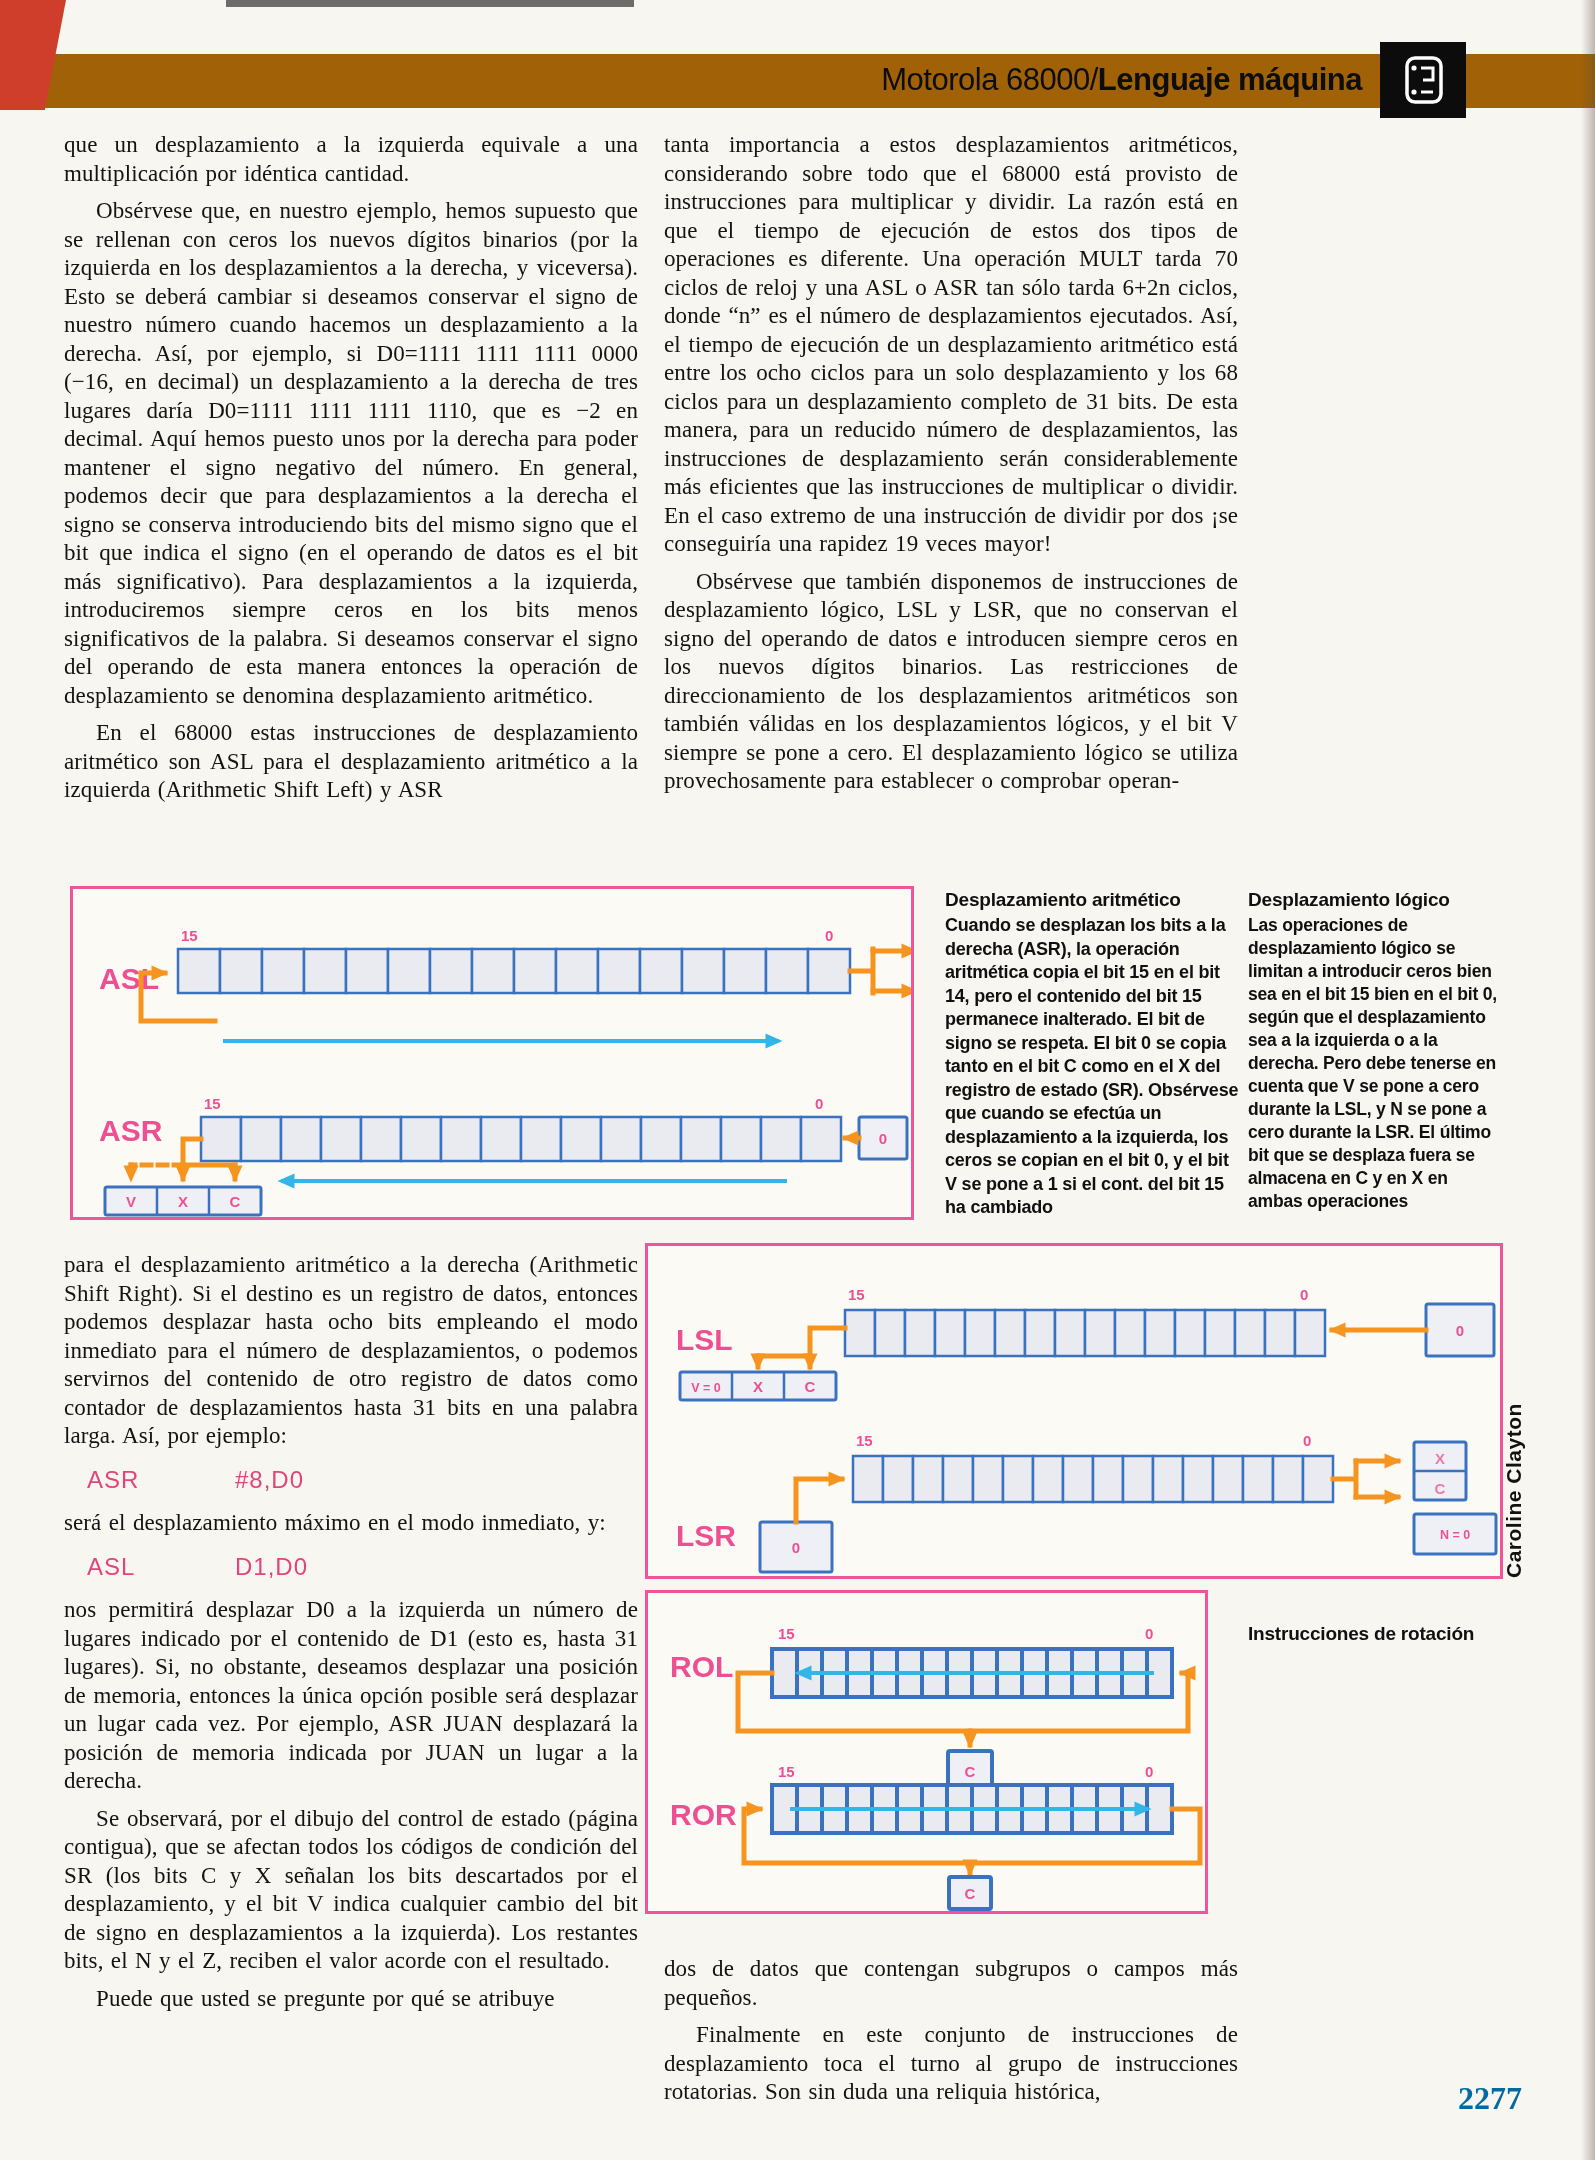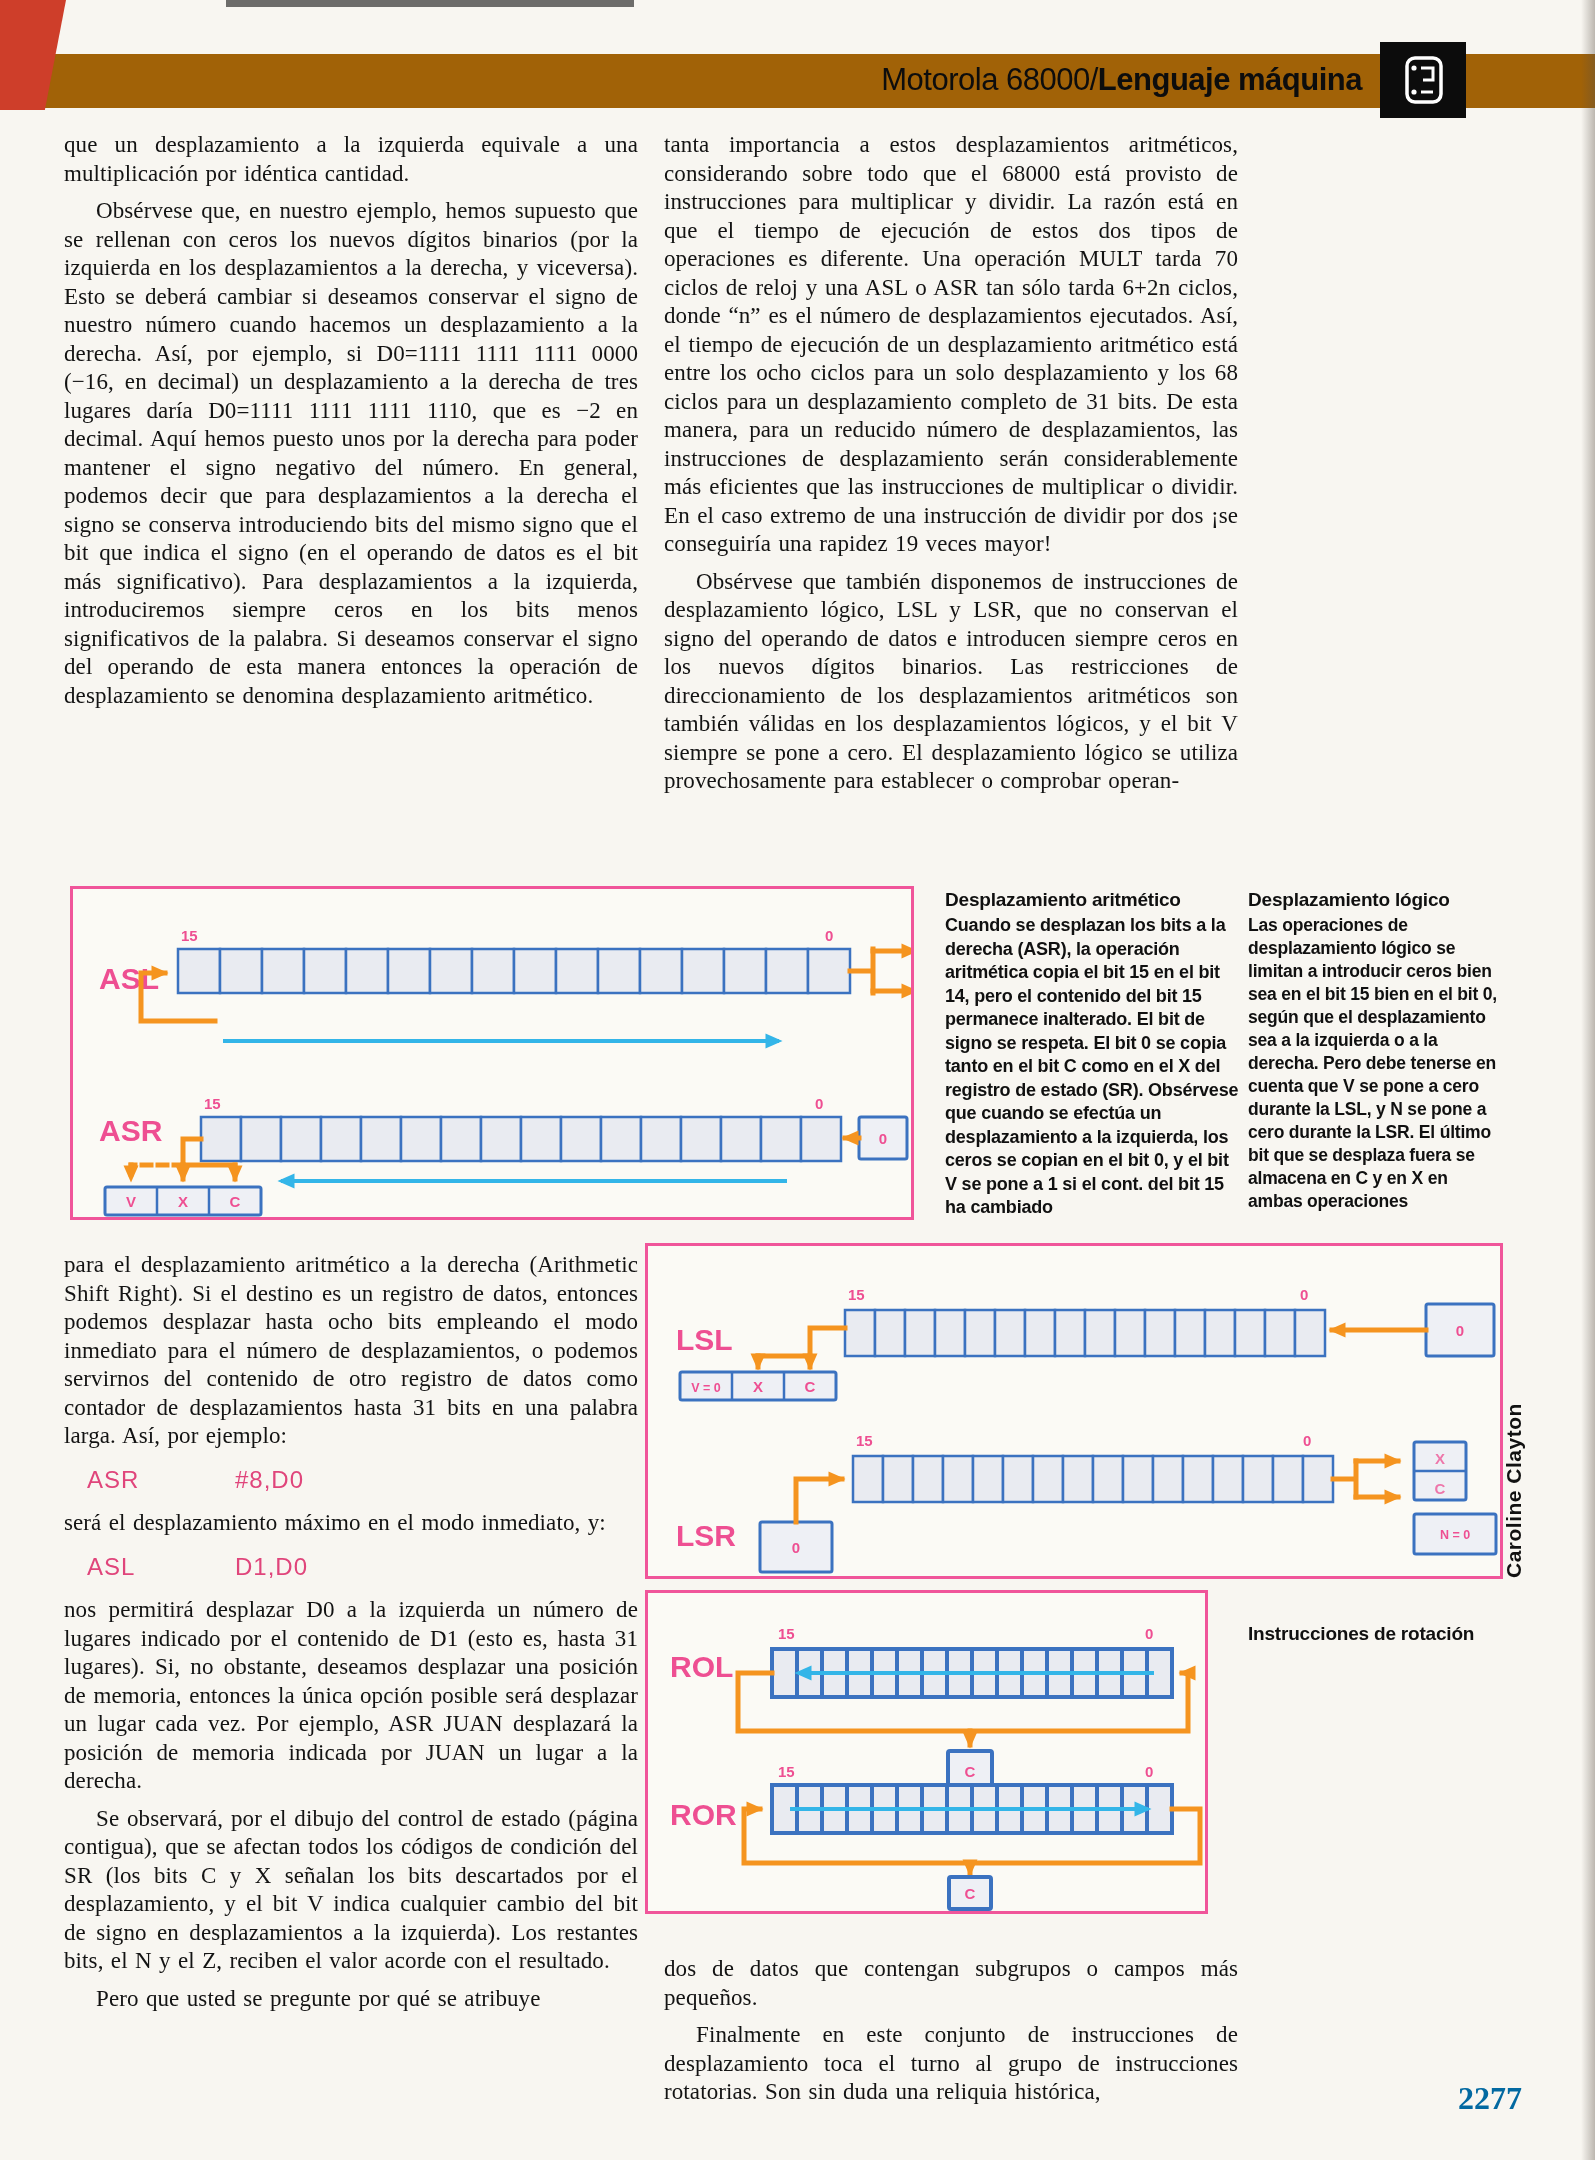--- a/index.html
+++ b/index.html
@@ -87,20 +87,21 @@
       <circle cx="19" cy="14" r="2.6" fill="#ffffff"></circle>
       <circle cx="19" cy="38" r="2.6" fill="#ffffff"></circle>
       <path d="M26 14 H38 V26 H28" fill="none" stroke="#ffffff" stroke-width="3"></path>
       <path d="M26 38 H38" fill="none" stroke="#ffffff" stroke-width="3"></path>
     </svg>
   </div>
 
   <section class="col col-lt">
     <p>que un desplazamiento a la izquierda equivale a una multiplicación por idéntica cantidad.</p>
     <p class="ind">Obsérvese que, en nuestro ejemplo, hemos supuesto que se rellenan con ceros los nuevos dígitos binarios (por la izquierda en los desplazamientos a la derecha, y viceversa). Esto se deberá cambiar si deseamos conservar el signo de nuestro número cuando hacemos un desplazamiento a la derecha. Así, por ejemplo, si D0=1111 1111 1111 0000 (−16, en decimal) un desplazamiento a la derecha de tres lugares daría D0=1111 1111 1111 1110, que es −2 en decimal. Aquí hemos puesto unos por la derecha para poder mantener el signo negativo del número. En general, podemos decir que para desplazamientos a la derecha el signo se conserva introduciendo bits del mismo signo que el bit que indica el signo (en el operando de datos es el bit más significativo). Para desplazamientos a la izquierda, introduciremos siempre ceros en los bits menos significativos de la palabra. Si deseamos conservar el signo del operando de esta manera entonces la operación de desplazamiento se denomina desplazamiento aritmético.</p>
+    <p class="ind">En el 68000 estas instrucciones de desplazamiento aritmético son ASL para el desplazamiento aritmético a la izquierda (Arithmetic Shift Left) y ASR</p>
   </section>
 
   <section class="col col-rt">
     <p>tanta importancia a estos desplazamientos aritméticos, considerando sobre todo que el 68000 está provisto de instrucciones para multiplicar y dividir. La razón está en que el tiempo de ejecución de estos dos tipos de operaciones es diferente. Una operación MULT tarda 70 ciclos de reloj y una ASL o ASR tan sólo tarda 6+2n ciclos, donde “n” es el número de desplazamientos ejecutados. Así, el tiempo de ejecución de un desplazamiento aritmético está entre los ocho ciclos para un solo desplazamiento y los 68 ciclos para un desplazamiento completo de 31 bits. De esta manera, para un reducido número de desplazamientos, las instrucciones de desplazamiento serán considerablemente más eficientes que las instrucciones de multiplicar o dividir. En el caso extremo de una instrucción de dividir por dos ¡se conseguiría una rapidez 19 veces mayor!</p>
     <p class="ind">Obsérvese que también disponemos de instrucciones de desplazamiento lógico, LSL y LSR, que no conservan el signo del operando de datos e introducen siempre ceros en los nuevos dígitos binarios. Las restricciones de direccionamiento de los desplazamientos aritméticos son también válidas en los desplazamientos lógicos, y el bit V siempre se pone a cero. El desplazamiento lógico se utiliza provechosamente para establecer o comprobar operan-</p>
   </section>
 
   <div class="dbox d1">
     <svg viewBox="0 0 838 328">
       <defs>
@@ -196,21 +197,21 @@
     <p>para el desplazamiento aritmético a la derecha (Arithmetic Shift Right). Si el destino es un registro de datos, entonces podemos desplazar hasta ocho bits empleando el modo inmediato para el número de desplazamientos, o podemos servirnos del contenido de otro registro de datos como contador de desplazamientos hasta 31 bits en una palabra larga. Así, por ejemplo:</p>
     <div class="codeline">
       <span class="mn">ASR</span><span class="op">#8,D0</span>
     </div>
     <p>será el desplazamiento máximo en el modo inmediato, y:</p>
     <div class="codeline">
       <span class="mn">ASL</span><span class="op">D1,D0</span>
     </div>
     <p>nos permitirá desplazar D0 a la izquierda un número de lugares indicado por el contenido de D1 (esto es, hasta 31 lugares). Si, no obstante, deseamos desplazar una posición de memoria, entonces la única opción posible será desplazar un lugar cada vez. Por ejemplo, ASR JUAN desplazará la posición de memoria indicada por JUAN un lugar a la derecha.</p>
     <p class="ind">Se observará, por el dibujo del control de estado (página contigua), que se afectan todos los códigos de condición del SR (los bits C y X señalan los bits descartados por el desplazamiento, y el bit V indica cualquier cambio del bit de signo en desplazamientos a la izquierda). Los restantes bits, el N y el Z, reciben el valor acorde con el resultado.</p>
-    <p class="ind">Pero que usted se pregunte por qué se atribuye</p>
+    <p class="ind">Puede que usted se pregunte por qué se atribuye</p>
   </section>
 
   <div class="dbox d2">
     <svg viewBox="0 0 852 330">
       <defs>
         <marker id="a2o" markerWidth="20" markerHeight="18" refX="15" refY="9" orient="auto" markerUnits="userSpaceOnUse">
           <path d="M1.5 1.5 L18.5 9 L1.5 16.5 Z" fill="#f5941f"></path>
         </marker>
       </defs>
 

